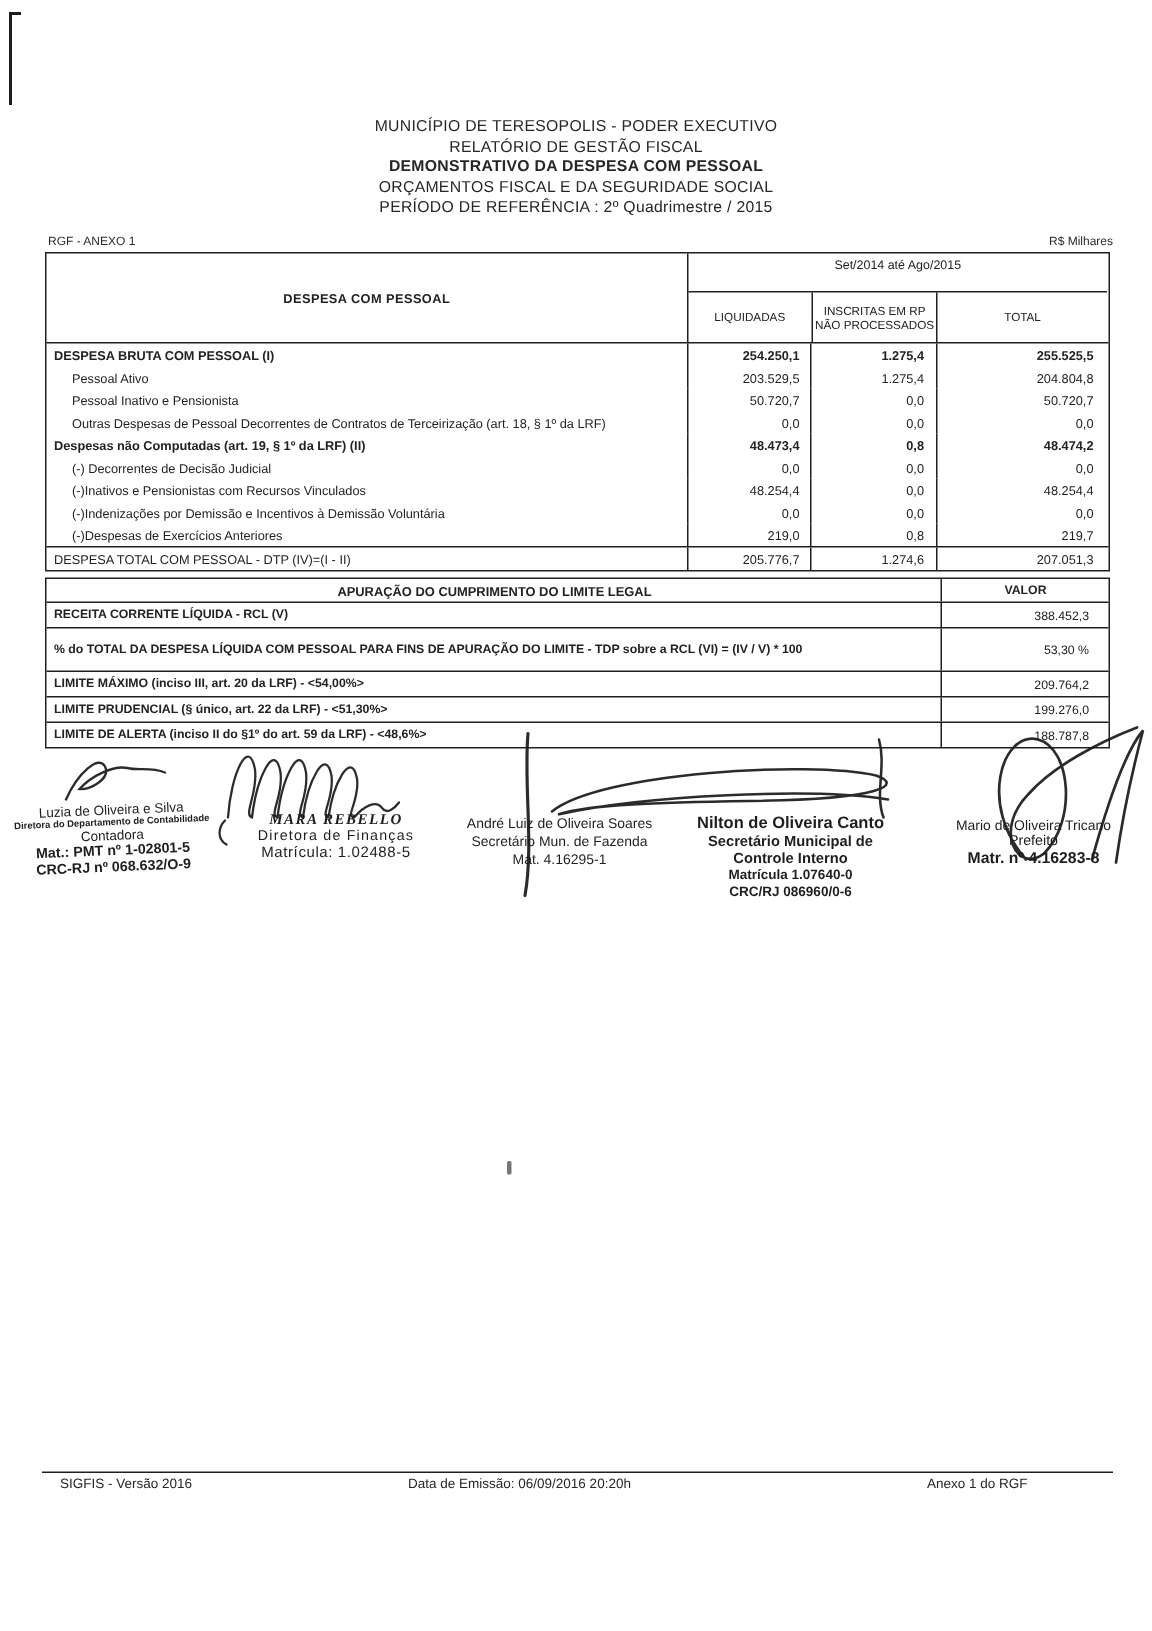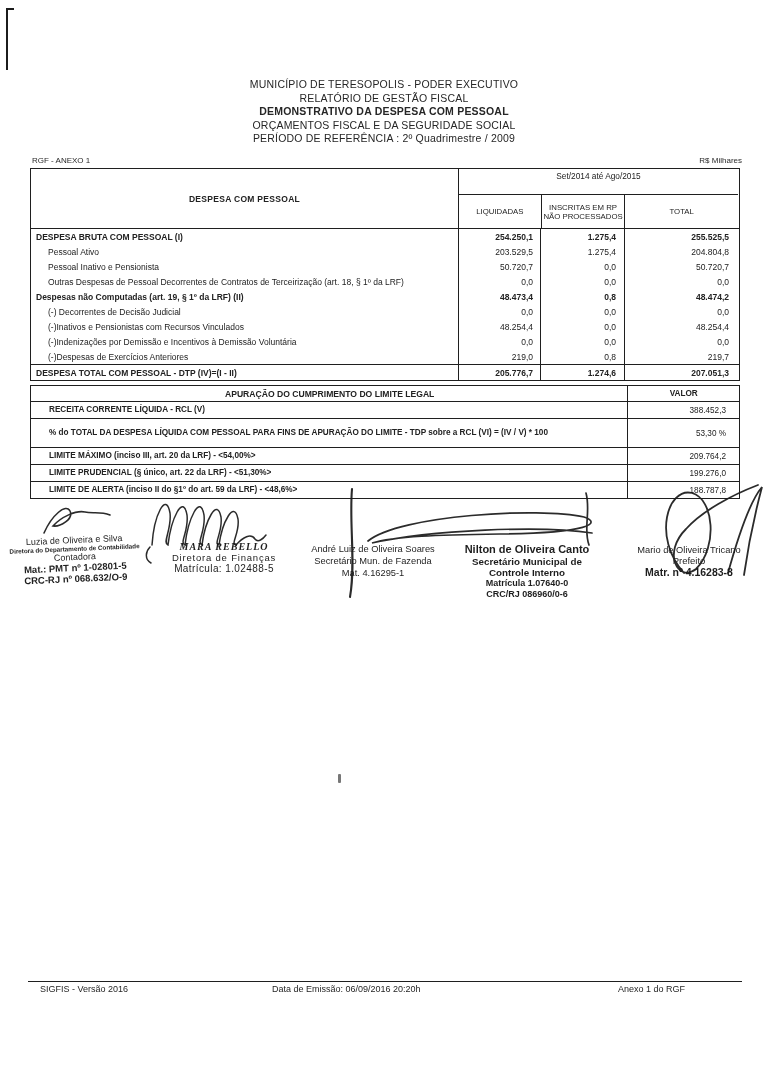--- a/index.html
+++ b/index.html
@@ -31,28 +31,28 @@
   .t1-col-rp{width:84px;border-left:1.5px solid #1f1f1f;}
   .t1-col-tot{width:114px;border-left:1.5px solid #1f1f1f;}
   .t1-row{display:flex;height:15px;align-items:center;}
   .t1-row .lbl{width:427px;padding-left:5px;height:100%;display:flex;align-items:center;}
   .t1-row .lbl.ind{padding-left:17px;}
   .t1-row .num{height:100%;display:flex;align-items:center;justify-content:flex-end;}
   .t1-row .n1{width:82px;border-left:1.5px solid #1f1f1f;padding-right:7px;}
   .t1-row .n2{width:84px;border-left:1.5px solid #1f1f1f;padding-right:8px;}
   .t1-row .n3{width:114px;border-left:1.5px solid #1f1f1f;padding-right:9px;}
   .t1-row.boldrow{font-weight:700;}
-  .t1-row.totalrow{border-top:1.5px solid #1f1f1f;font-weight:700;height:16px;}
+  .t1-row.totalrow{border-top:1.5px solid #1f1f1f;font-weight:400;height:16px;}
   
   .t2{left:30px;top:385px;width:710px;border:1.5px solid #1f1f1f;box-sizing:border-box;font-size:8.2px;}
   .t2 *{box-sizing:border-box;}
   .t2-row{display:flex;border-top:1.5px solid #1f1f1f;}
   .t2-row:first-child{border-top:none;}
   .t2 .lbl{width:598px;padding:2px 4px 2px 5px;display:flex;align-items:center;font-weight:700;line-height:10px;}
-  .t2 .lbl .inner{max-width:505px;margin-left:13px;}
+  .t2 .lbl .inner{max-width:505px;}
   .t2 .val{width:112px;border-left:1.5px solid #1f1f1f;display:flex;align-items:center;justify-content:flex-end;padding-right:13px;font-weight:400;}
   .t2-headrow .lbl{justify-content:center;font-size:8.6px;}
   .t2-headrow .val{justify-content:center;padding-right:0;font-weight:700;}
   .t2 .h16{min-height:16px;}
   .t2 .h15{min-height:15px;}
   .t2 .h28{min-height:28px;}
   
   .sig-zone{left:0;top:475px;width:768px;height:175px;}
   .sigblock{position:absolute;text-align:center;color:#1e1e1e;}
   .sigblock .l{display:block;}
@@ -89,21 +89,21 @@
 
 <div class="abs corner-line"></div>
 <div class="abs corner-tick"></div>
 <div class="abs speck"></div>
 
 <div class="abs doc-header">
   <div>MUNICÍPIO DE TERESOPOLIS - PODER EXECUTIVO</div>
   <div>RELATÓRIO DE GESTÃO FISCAL</div>
   <div class="bold">DEMONSTRATIVO DA DESPESA COM PESSOAL</div>
   <div>ORÇAMENTOS FISCAL E DA SEGURIDADE SOCIAL</div>
-  <div>PERÍODO DE REFERÊNCIA : 2º Quadrimestre / 2009</div>
+  <div>PERÍODO DE REFERÊNCIA : 2º Quadrimestre / 2015</div>
 </div>
 
 <div class="abs meta-row">
   <span>RGF - ANEXO 1</span>
   <span class="right">R$ Milhares</span>
 </div>
 
 <div class="abs t1">
   <div class="t1-head">
     <div class="t1-labelhead">DESPESA COM PESSOAL</div>

